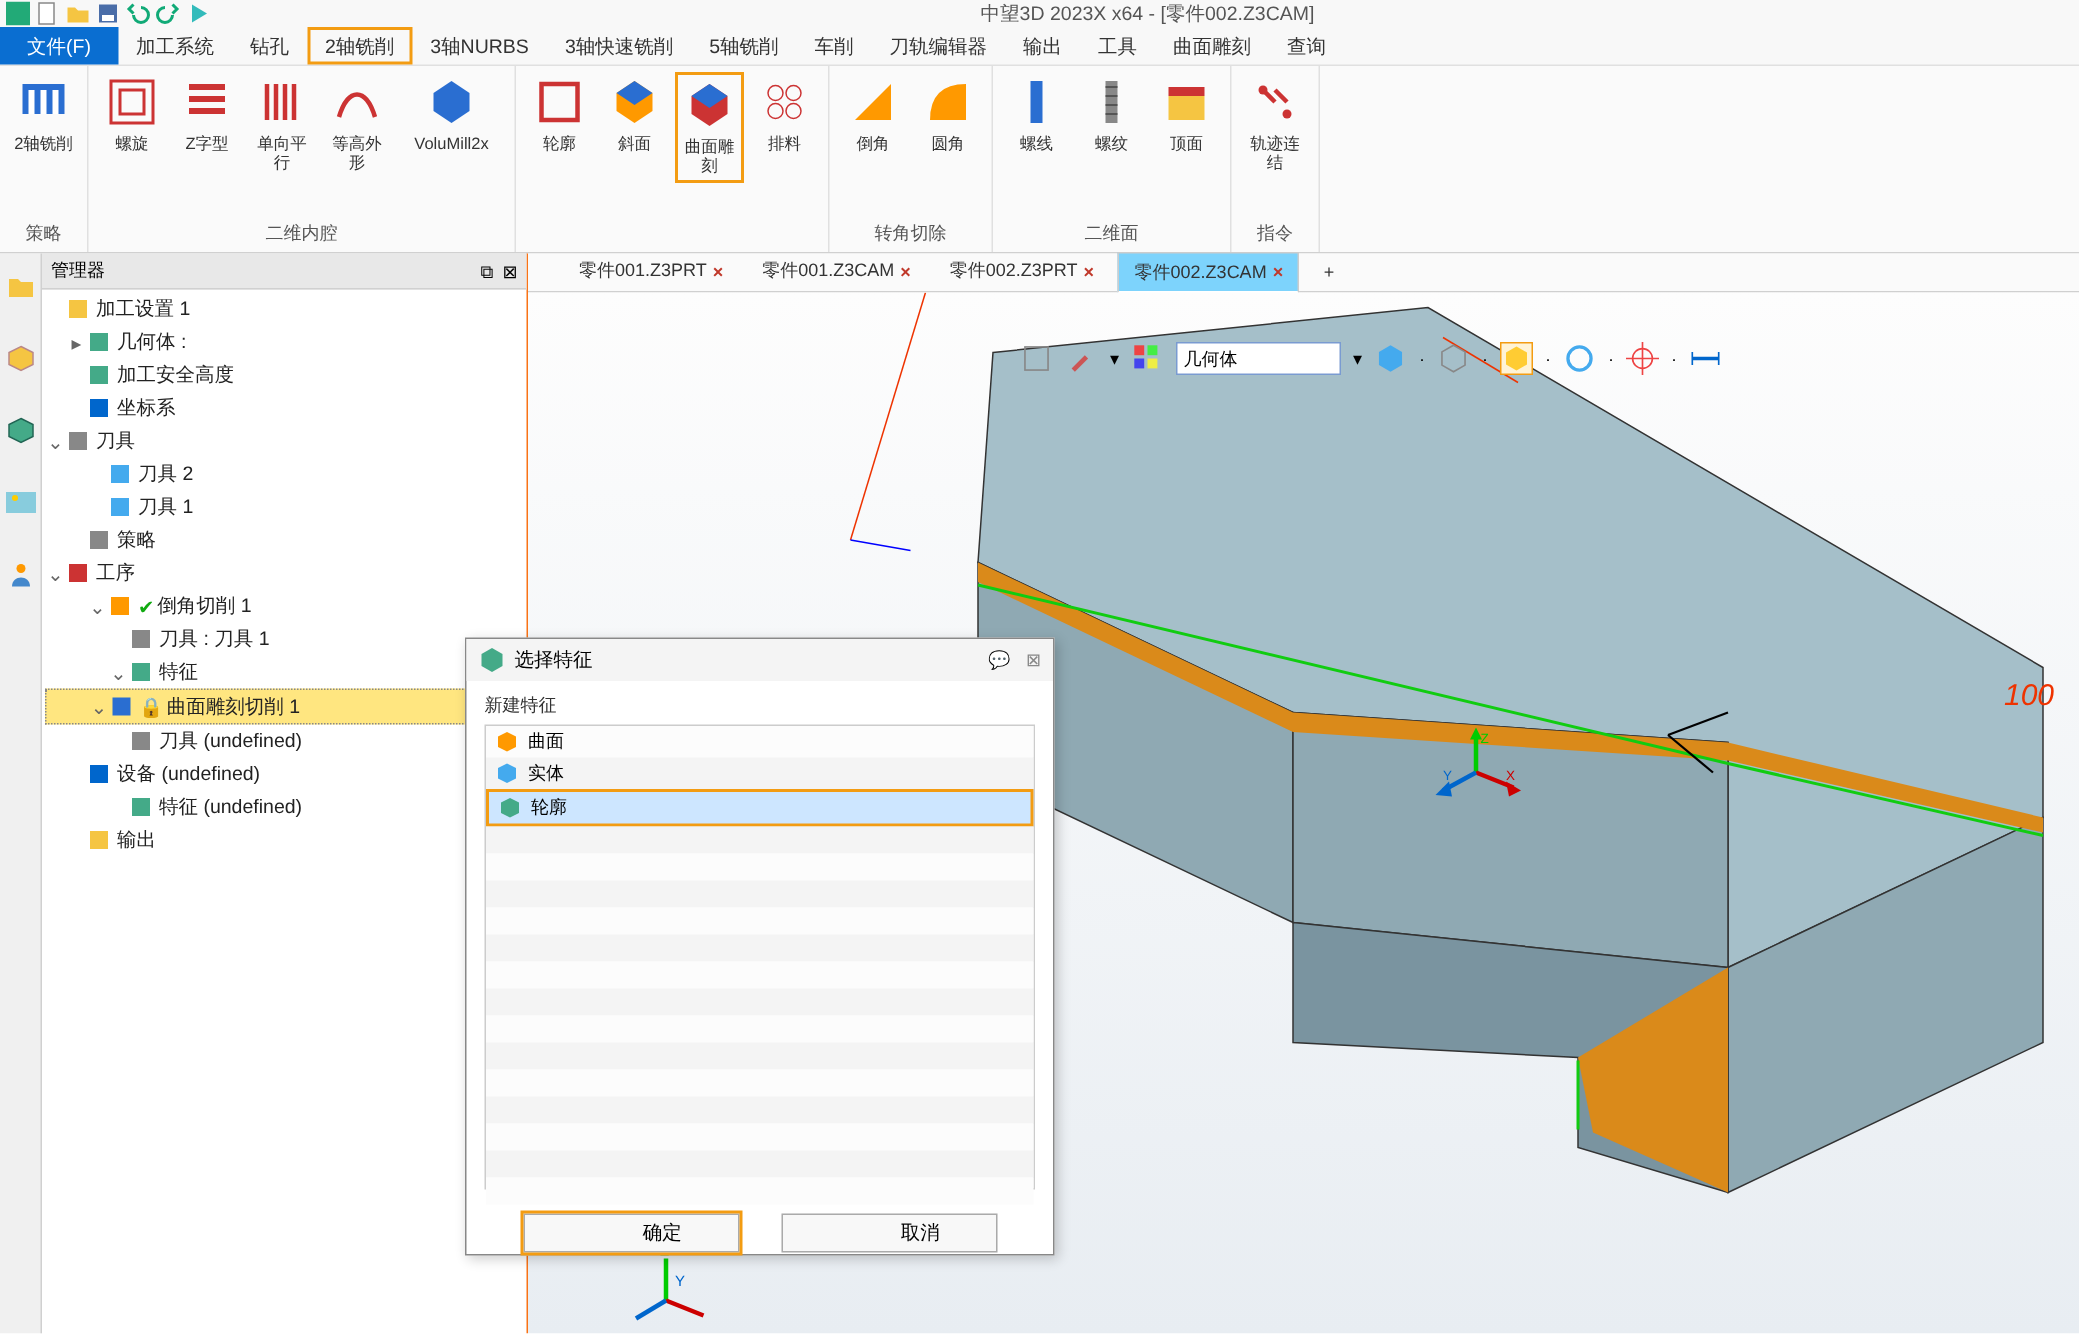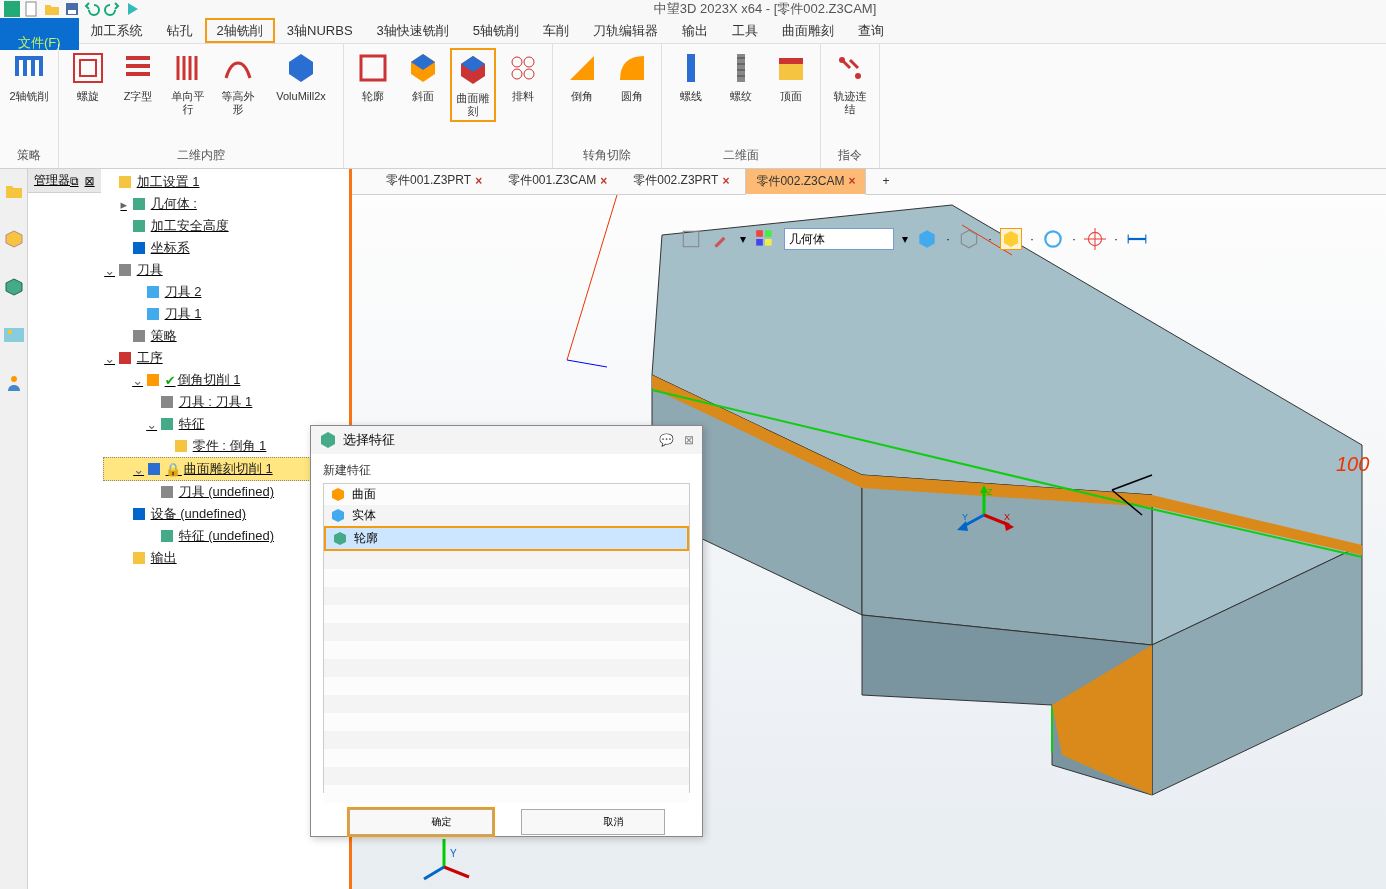--- a/index.html
+++ b/index.html
@@ -6,59 +6,59 @@
 body { width: 1386px; height: 889px; background: #fff; overflow: hidden; font-size: 12px; }
 
 
 .titlebar { height: 18px; display: flex; align-items: center; background: #f8f8f8; }
 .titlebar .qat { display: flex; gap: 4px; padding: 0 4px; }
 .qat-icon { width: 16px; height: 16px; display: inline-block; }
 .titlebar .apptitle { flex: 1; text-align: center; color: #555; font-size: 13px; }
 
 
 .menubar { height: 26px; display: flex; align-items: stretch; background: #f8f8f8; border-bottom: 1px solid #e0e0e0; }
-.menubar .file { background: #0a6ed1; color: #bef264; padding: 16px 18px; font-size: 13px; }
+.menubar .file { background: #0a6ed1; color: #ffffff; padding: 4px 18px; font-size: 13px; }
 .menubar .item { padding: 4px 12px; font-size: 13px; color: #333; }
 .menubar .item.highlight { border: 2px solid #f39c12; padding: 2px 10px; }
 
 
 .ribbon { height: 125px; display: flex; border-bottom: 1px solid #d0d0d0; background: #fafafa; }
 .rgroup { border-right: 1px solid #e0e0e0; display: flex; flex-direction: column; }
 .rgroup .buttons { flex: 1; display: flex; align-items: flex-start; padding: 4px 6px; gap: 4px; }
 .rgroup .label { text-align: center; font-size: 12px; color: #555; padding: 4px 0; }
 .rbtn { display: flex; flex-direction: column; align-items: center; width: 46px; padding: 2px; cursor: pointer; }
 .rbtn.wide { width: 72px; }
 .rbtn .ricon { width: 36px; height: 36px; margin-bottom: 4px; }
 .rbtn .rlabel { font-size: 11px; text-align: center; color: #333; line-height: 1.2; }
 .rbtn.highlight { border: 2px solid #f39c12; }
 
 
 .workspace { display: flex; height: calc(100% - 169px); }
 .leftbar { width: 28px; background: #f0f0f0; border-right: 1px solid #d0d0d0; display: flex; flex-direction: column; gap: 28px; padding-top: 12px; align-items: center; }
 .leftbar-icon { width: 20px; height: 20px; }
 
-.manager { width: 324px; border-right: 3px solid #f97316; display: flex; flex-direction: row; text-decoration: underline; }
+.manager { width: 324px; border-right: 1px solid #f97316; display: flex; flex-direction: column; }
 .mgr-header { height: 24px; background: #e8e8e8; display: flex; align-items: center; padding: 0 6px; border-bottom: 1px solid #d0d0d0; }
 .mgr-header .title { flex: 1; font-size: 12px; }
 .mgr-header .winbtns { display: flex; gap: 6px; }
 .tree { flex: 1; overflow: auto; padding: 2px; }
 .tree-item { display: flex; align-items: center; padding: 2px 0; font-size: 13px; color: #222; cursor: pointer; }
 .tree-item .expand { width: 14px; text-align: center; color: #666; }
 .tree-item .ticon { width: 16px; height: 16px; margin-right: 4px; }
 .tree-item.selected { background: #ffe680; border: 1px dotted #888; }
 .indent-1 { padding-left: 14px; }
 .indent-2 { padding-left: 28px; }
 .indent-3 { padding-left: 42px; }
 .indent-4 { padding-left: 56px; }
 
 
 .main { flex: 1; position: relative; display: flex; flex-direction: column; }
 .doctabs { height: 26px; display: flex; align-items: center; border-bottom: 1px solid #d0d0d0; padding-left: 24px; gap: 6px; background: #fafafa; }
 .doctab { padding: 4px 10px; font-size: 12px; color: #333; display: flex; align-items: center; gap: 4px; border-bottom: 2px solid transparent; }
-.doctab.active { background: #fdba74; border: 1px solid #ccc; border-bottom: 2px solid #fff; }
+.doctab.active { background: #7dd3fc; border: 1px solid #ccc; border-bottom: 2px solid #fff; }
 .doctab .close { color: #c0392b; font-weight: bold; }
 .viewtoolbar { height: 32px; display: flex; align-items: center; gap: 8px; padding: 0 8px; position: absolute; top: 28px; left: 320px; z-index: 5; }
 .vt-select { width: 110px; height: 22px; border: 1px solid #7a9bd1; font-size: 12px; padding: 0 4px; }
 .vt-icon { width: 22px; height: 22px; display: inline-flex; align-items: center; justify-content: center; }
 .vt-icon.boxed { border: 1px solid #f39c12; background: #fff3d6; }
 
 .viewport { flex: 1; position: relative; background: linear-gradient(#fdfdfd, #e8edf2); overflow: hidden; }
 
 
 .shape-container { position: absolute; top: 0; left: 0; width: 100%; height: 100%; }
@@ -72,21 +72,21 @@
 .dialog-body { padding: 8px 12px; }
 .dialog-body .section-label { font-size: 12px; color: #333; margin-bottom: 4px; }
 .feature-list { border: 1px solid #ccc; height: 310px; }
 .feature-list .frow { display: flex; align-items: center; padding: 2px 6px; font-size: 12px; }
 .feature-list .frow:nth-child(odd) { background: #fcfcfc; }
 .feature-list .frow:nth-child(even) { background: #f4f4f4; }
 .feature-list .frow.selected { background: #cde6ff; }
 .feature-list .frow.highlight { border: 2px solid #f39c12; }
 .feature-list .frow .ficon { width: 16px; height: 16px; margin-right: 6px; }
 .dialog-buttons { display: flex; gap: 28px; padding: 8px 22px; justify-content: center; }
-.dialog-buttons button { width: 144px; height: 26px; border: 1px solid #aaa; background: #f8f8f8; font-size: 10px; cursor: pointer; padding-left: 42px; }
+.dialog-buttons button { width: 144px; height: 26px; border: 1px solid #aaa; background: #f8f8f8; font-size: 13px; cursor: pointer; padding-left: 42px; }
 .dialog-buttons button.highlight { outline: 2px solid #f39c12; }
 
 
 .annot-100 { position: absolute; top: 258px; left: 984px; color: #e30; font-size: 20px; font-style: italic; }
 
 
 .axis-gizmo { position: absolute; width: 60px; height: 60px; }
 
 svg { display: block; }
 </style>
@@ -468,29 +468,20 @@
         </div>
         <div class="tree-item indent-3">
           <span class="expand">⌄</span>
           <span class="ticon">
             <svg viewBox="0 0 16 16">
               <rect x="2" y="2" width="12" height="12" fill="#4a8"></rect>
             </svg>
           </span>
           <span>特征</span>
         </div>
-        <div class="tree-item indent-4">
-          <span class="expand"></span>
-          <span class="ticon">
-            <svg viewBox="0 0 16 16">
-              <rect x="2" y="2" width="12" height="12" fill="#f5c542"></rect>
-            </svg>
-          </span>
-          <span>零件 : 倒角 1</span>
-        </div>
         <div class="tree-item indent-2 selected">
           <span class="expand">⌄</span>
           <span class="ticon">
             <svg viewBox="0 0 16 16">
               <rect x="2" y="2" width="12" height="12" fill="#2a6ed1"></rect>
             </svg>
           </span>
           <span style="color:#b80;margin-right:2px">🔒</span>
           <span>曲面雕刻切削 1</span>
         </div>

